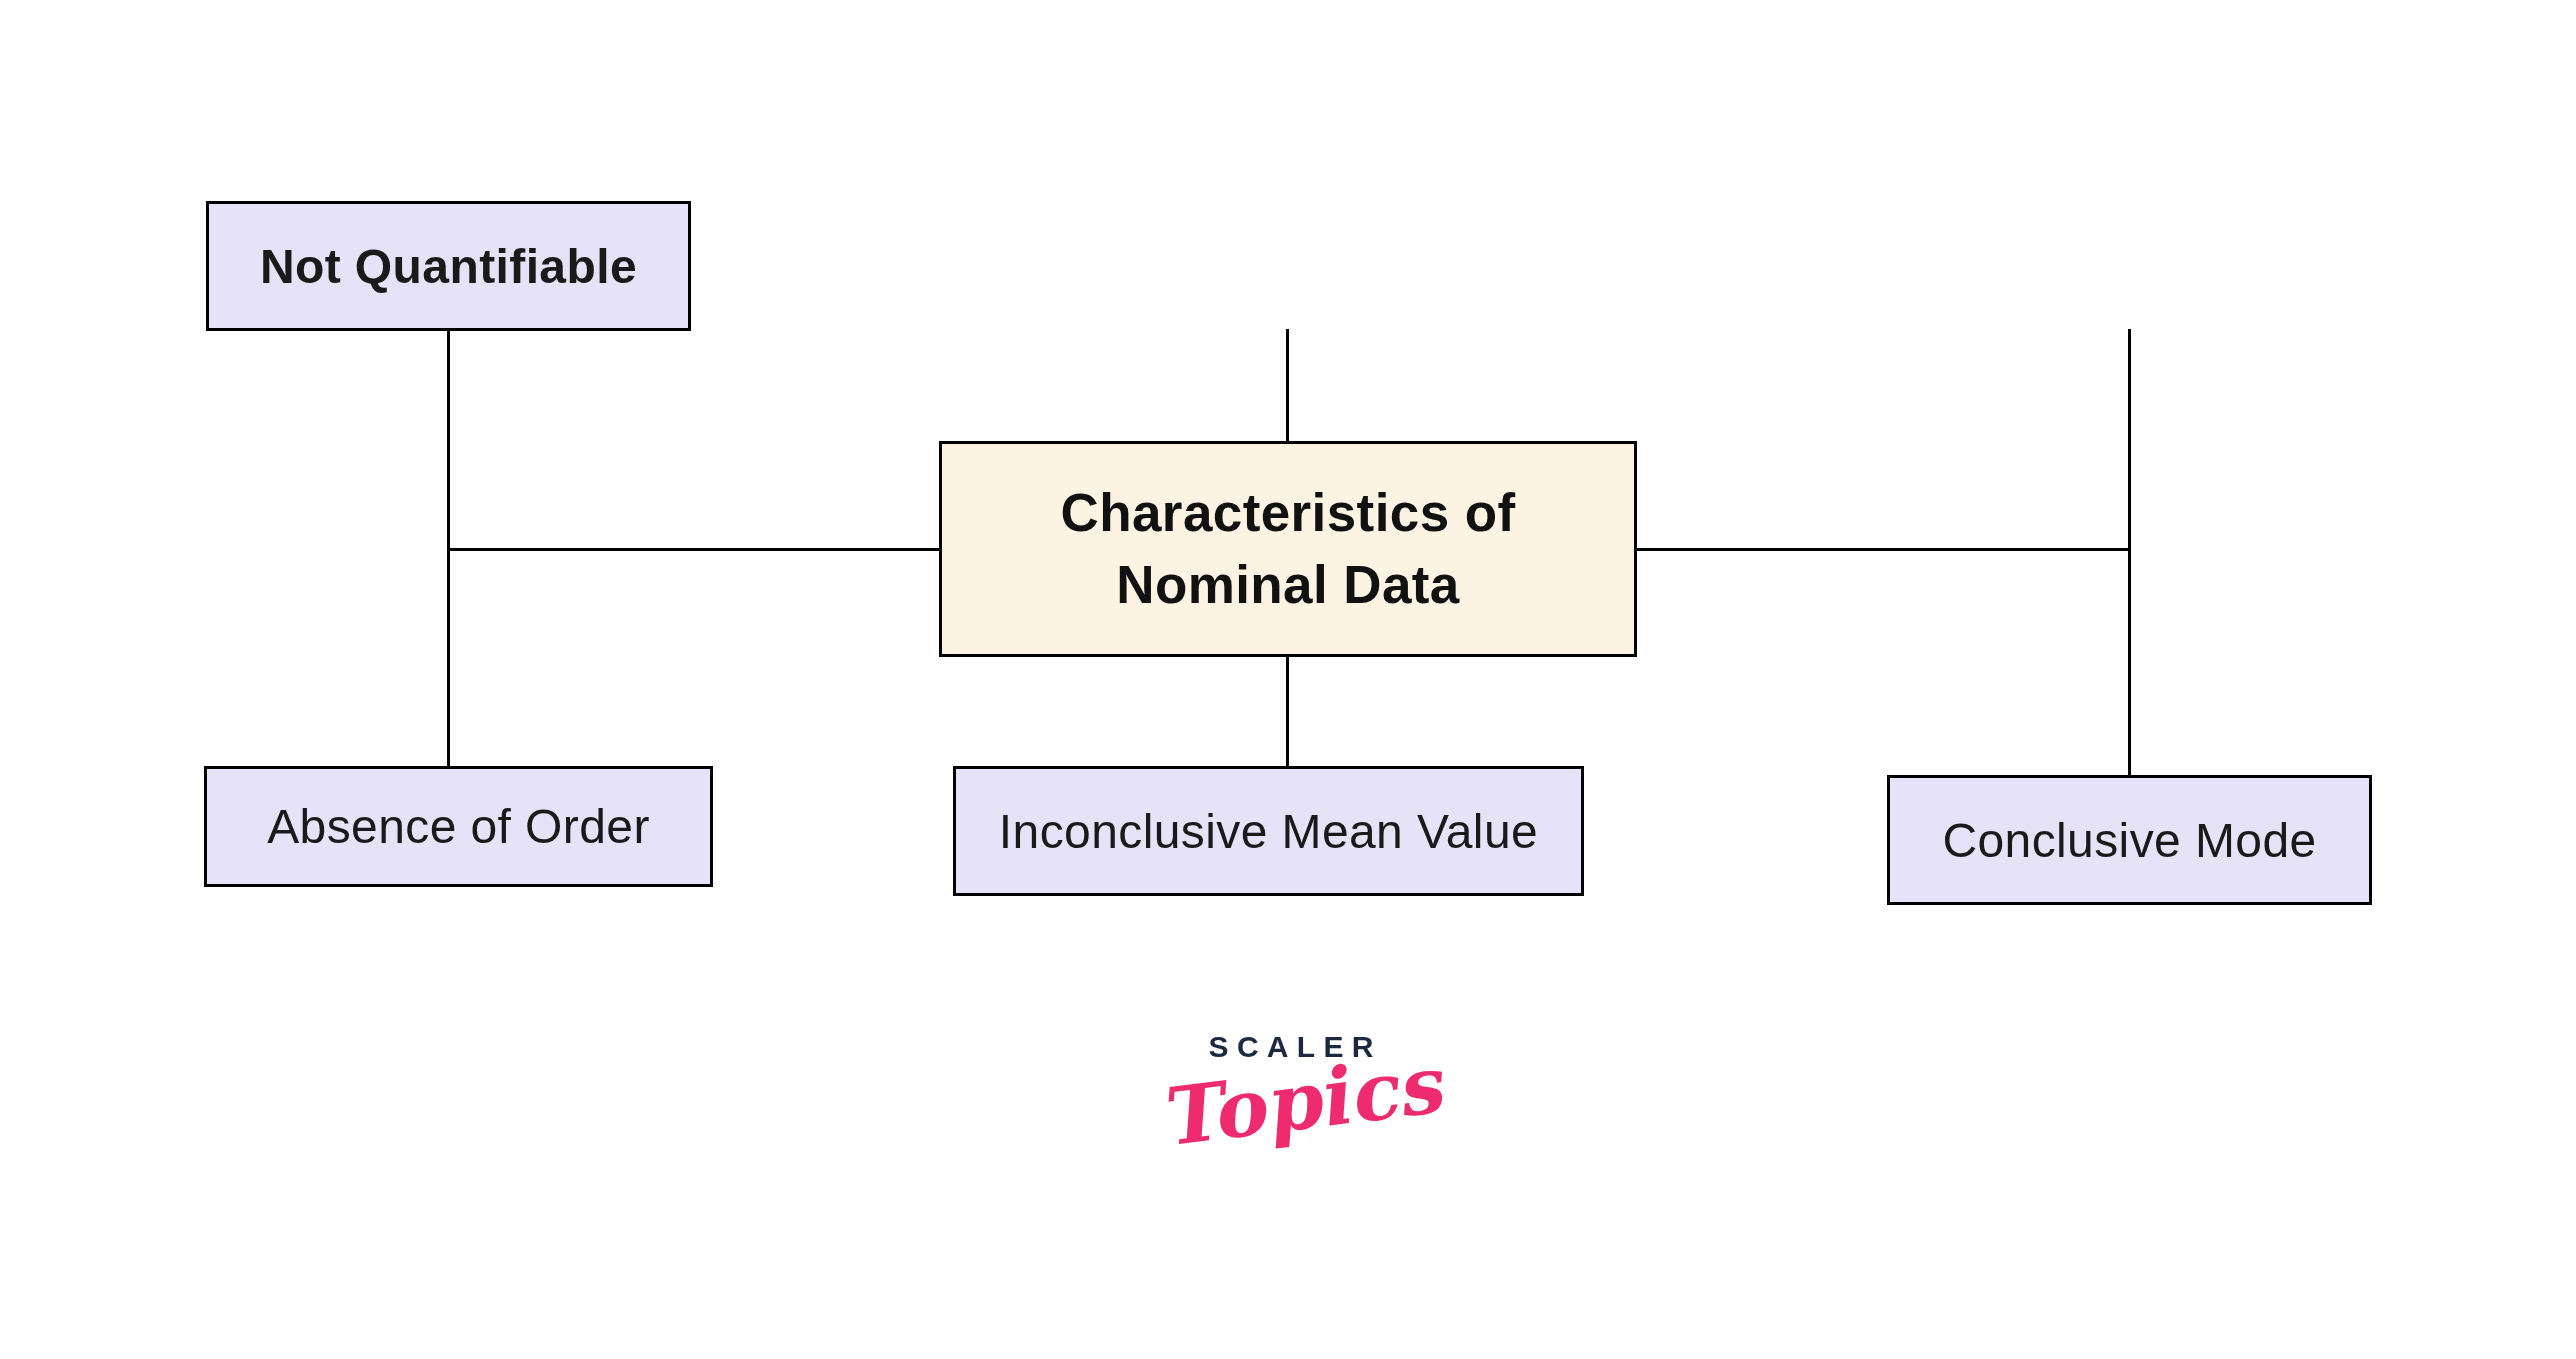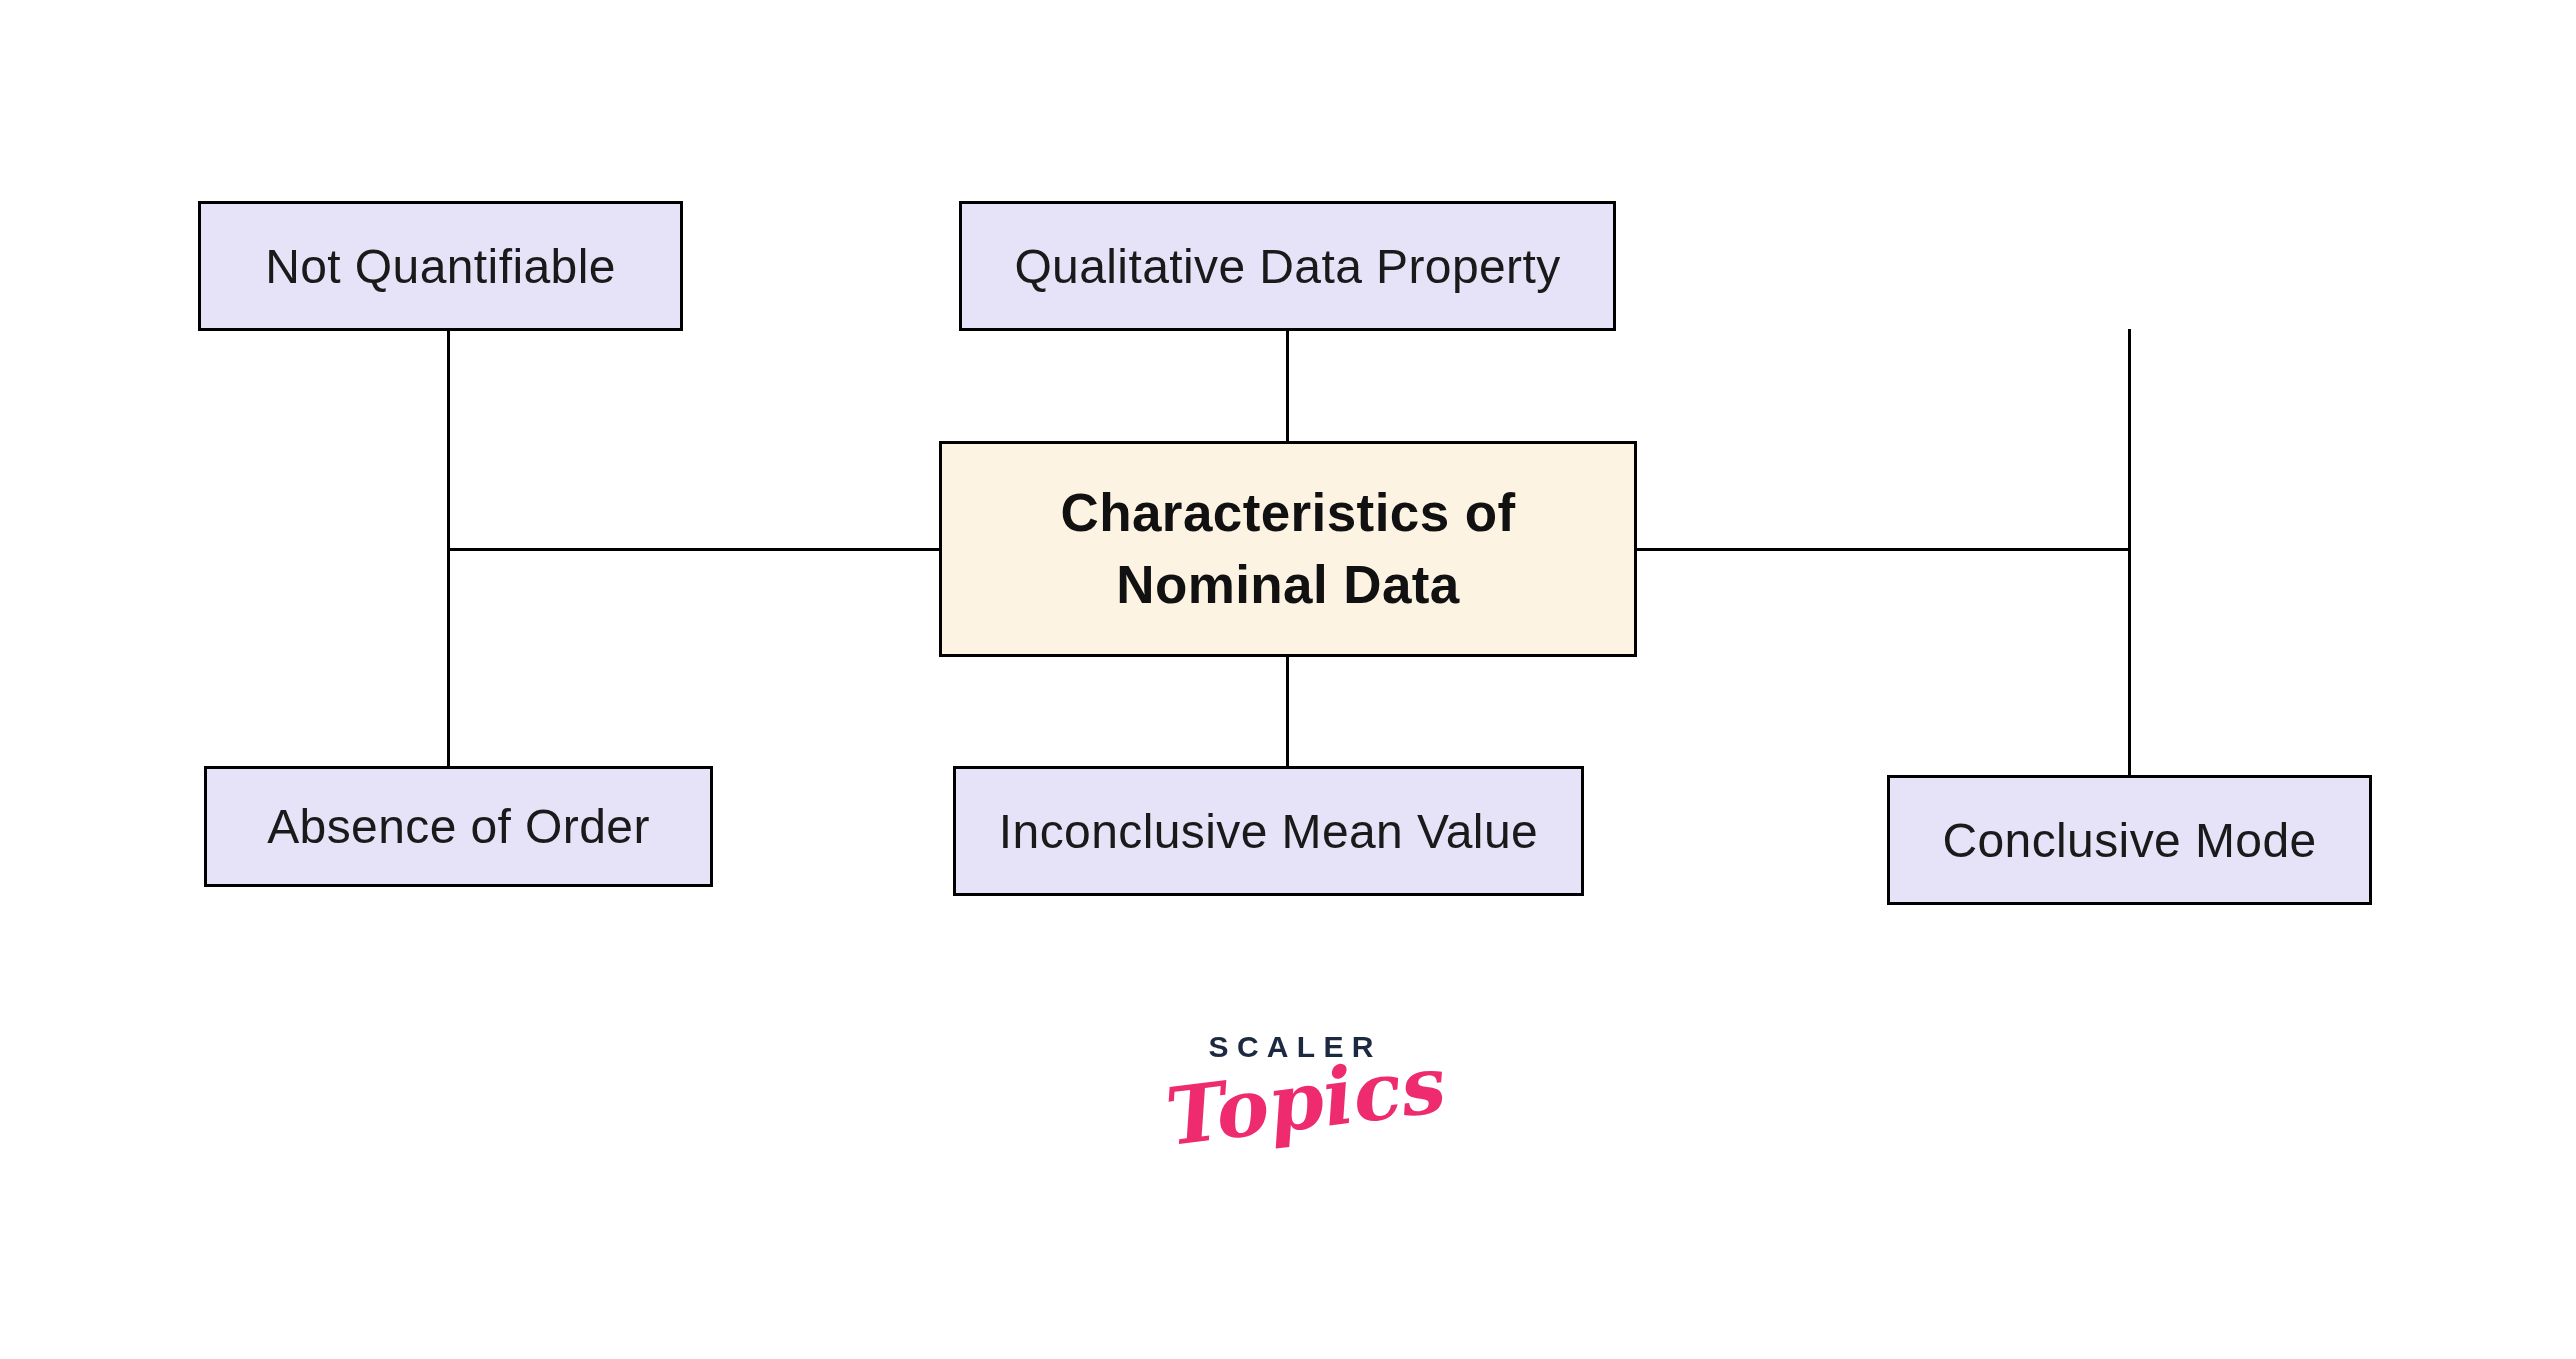--- a/index.html
+++ b/index.html
@@ -43,21 +43,21 @@
     padding: 0 33px;
   }
   .connector {
     position: absolute;
     background: #000000;
   }
   .connector.v { width: 3px; }
   .connector.h { height: 3px; }
 
   
-  #node-top-left      { left: 198px;  top: 201px;  width: 485px; height: 130px; }
+  #node-top-left      { left: 206px;  top: 201px;  width: 485px; height: 130px; font-weight: bold; }
   #node-top-center    { left: 959px; top: 201px;  width: 657px; height: 130px; }
   #node-top-right     { left: 1888px; top: 201px;  width: 485px; height: 130px; }
   #node-center        { left: 939px; top: 441px;  width: 698px; height: 216px; }
   #node-bottom-left   { left: 204px;  top: 766px; width: 509px; height: 121px; }
   #node-bottom-center { left: 953px; top: 766px; width: 631px; height: 130px; }
   #node-bottom-right  { left: 1887px; top: 775px; width: 485px; height: 130px; }
 
   
   #conn-left-vertical    { left: 447px;  top: 329px; height: 439px; }
   #conn-left-horizontal  { left: 448px;  top: 548px; width: 492px;  }
@@ -103,23 +103,20 @@
   <div class="connector h" id="conn-left-horizontal"></div>
   <div class="connector v" id="conn-top-vertical"></div>
   <div class="connector v" id="conn-bottom-vertical"></div>
   <div class="connector v" id="conn-right-vertical"></div>
   <div class="connector h" id="conn-right-horizontal"></div>
 
   <div class="node" id="node-top-left">
     <span>Not Quantifiable</span>
   </div>
 
-  <div class="node" id="node-top-center">
-    <span>Qualitative Data Property</span>
-  </div>
 
 
   <div class="node center" id="node-center">
     <span>Characteristics of Nominal Data</span>
   </div>
 
   <div class="node" id="node-bottom-left">
     <span>Absence of Order</span>
   </div>
 

